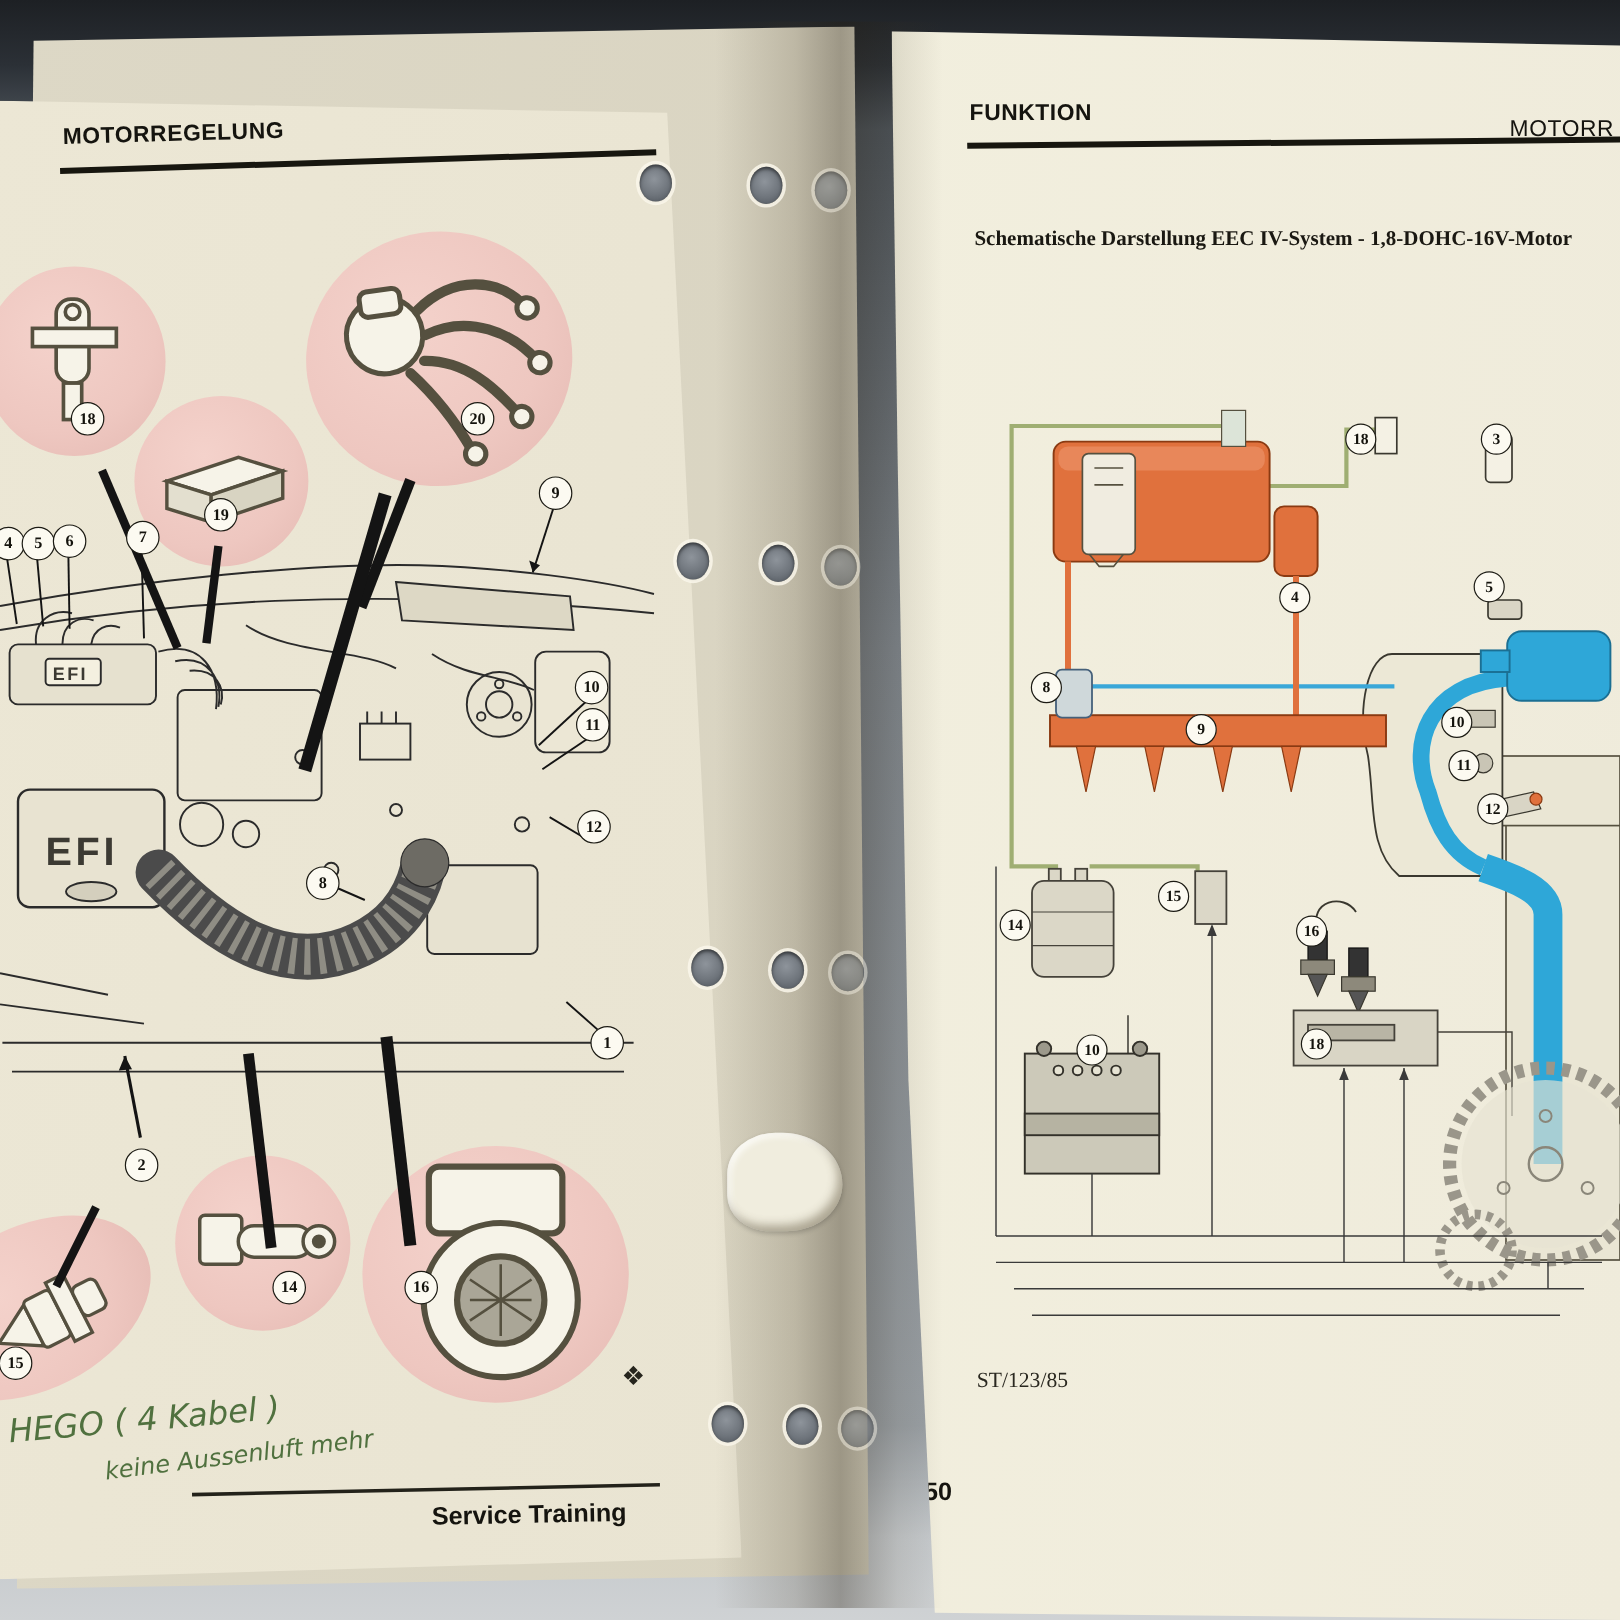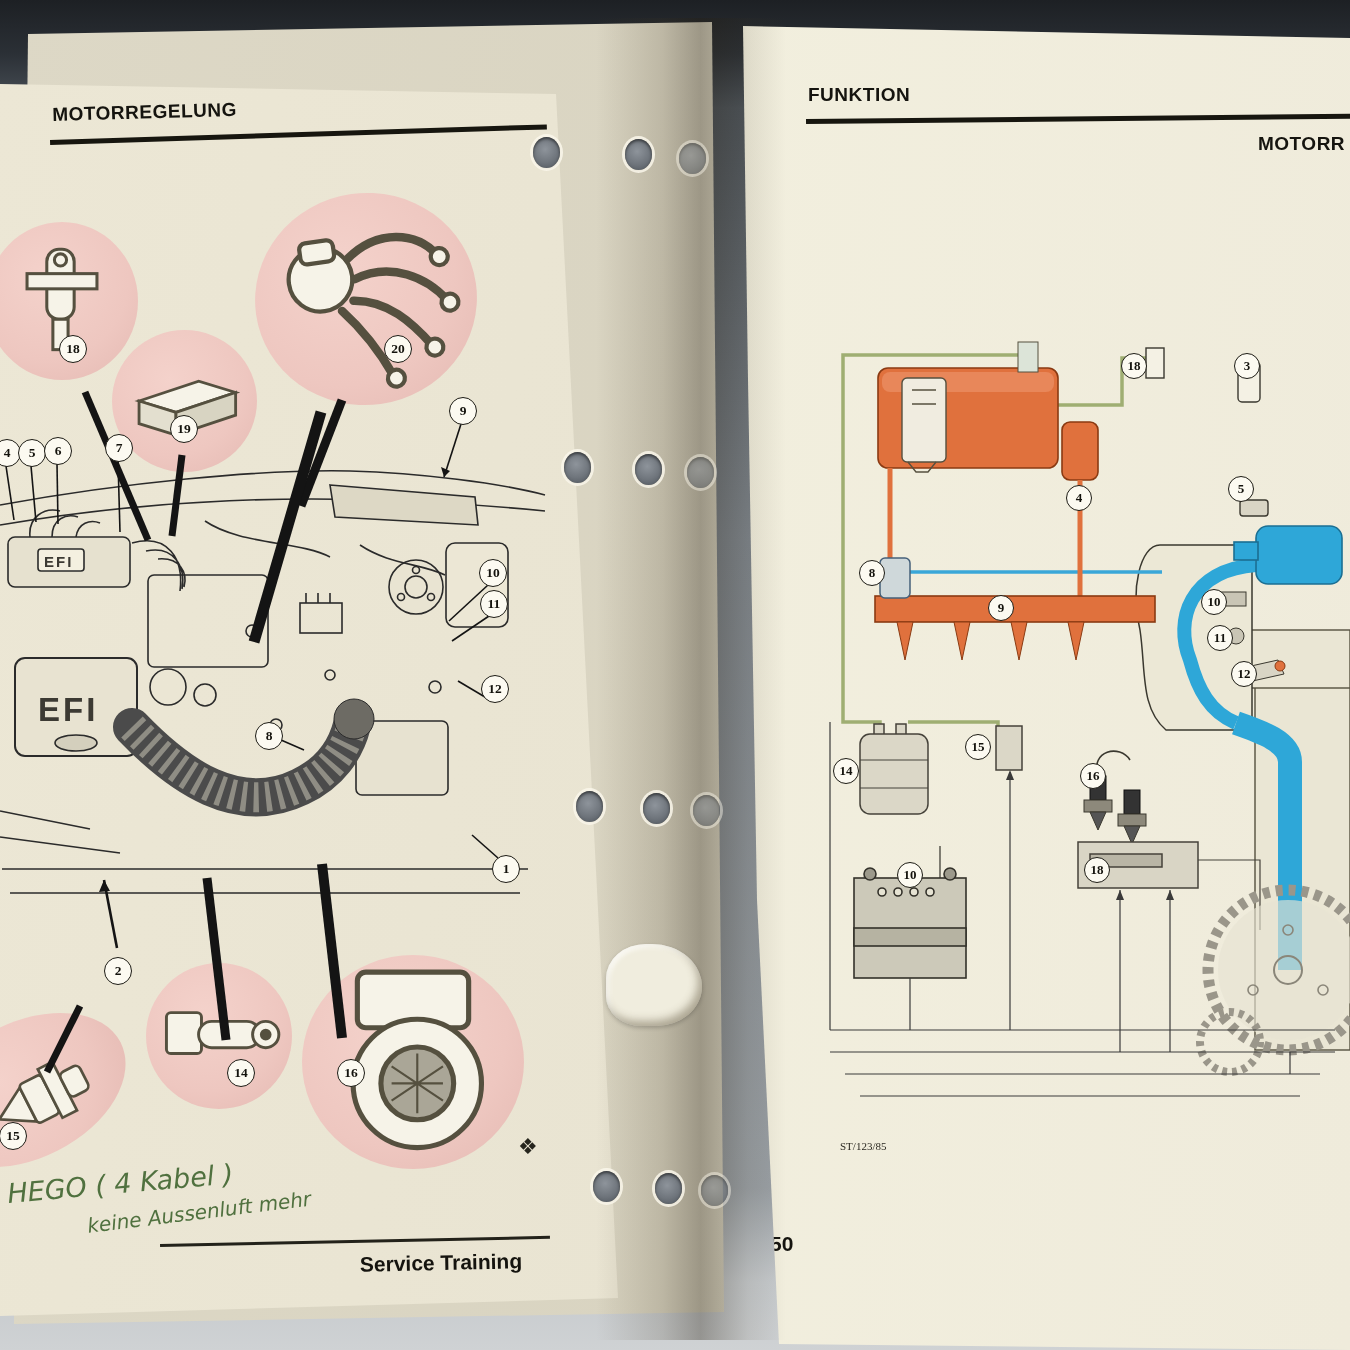--- a/index.html
+++ b/index.html
@@ -14,24 +14,24 @@
   .left-page{background:linear-gradient(100deg,#ece7d5 0%,#e9e4d2 55%,#ded8c4 92%,#d2ccb6 100%);
     clip-path:polygon(0px 84px,556px 94px,618px 1298px,0px 1316px);}
   .right-page{background:linear-gradient(95deg,#ddd7c2 0%,#ebe8d6 7%,#f2efde 45%,#efebdb 100%);
     clip-path:polygon(743px 26px,1350px 38px,1350px 1350px,779px 1344px,757px 900px,748px 380px);}
   .spine-shadow{left:596px;top:18px;width:190px;height:1322px;z-index:5;pointer-events:none;
     background:linear-gradient(90deg,rgba(60,50,30,0) 0%,rgba(60,50,30,.18) 35%,rgba(40,32,18,.34) 55%,rgba(60,50,30,.10) 80%,rgba(60,50,30,0) 100%);}
   .lp-header{left:52px;top:104px;font-size:19px;font-weight:bold;letter-spacing:.5px;color:#15140f;
     transform:rotate(-1.6deg);transform-origin:left top;}
   .lp-rule{left:50px;top:140px;width:497px;height:5px;background:#17160f;transform:rotate(-1.8deg);transform-origin:left top;}
   .rp-header-left{left:808px;top:84px;font-size:19px;font-weight:bold;letter-spacing:.5px;color:#15140f;}
-  .rp-header-right{left:1258px;top:97px;font-size:19px;font-weight:bold;letter-spacing:.5px;color:#15140f;white-space:nowrap;margin-top:36px;}
+  .rp-header-right{left:1258px;top:97px;font-size:19px;font-weight:normal;letter-spacing:.5px;color:#15140f;white-space:nowrap;}
   .rp-rule{left:806px;top:119px;width:544px;height:5px;background:#17160f;transform:rotate(-.55deg);transform-origin:left top;}
   .rp-title{left:812px;top:188px;width:530px;font-family:"Liberation Serif",serif;font-weight:bold;font-size:17.5px;color:#1a1812;}
-  .rp-caption{left:840px;top:1140px;font-family:"Liberation Serif",serif;font-size:11px;color:#2a2820;}
+  .rp-caption{left:814px;top:1140px;font-family:"Liberation Serif",serif;font-size:18px;color:#2a2820;}
   .rp-pagenum{left:770px;top:1232px;font-size:21px;font-weight:bold;color:#15140f;}
   .lp-footer-rule{left:160px;top:1244px;width:390px;height:2.5px;background:#23221a;transform:rotate(-1.2deg);transform-origin:left top;}
   .lp-footer{left:330px;top:1251px;width:222px;text-align:center;font-size:21px;font-weight:bold;color:#15140f;transform:rotate(-1.2deg);}
   .lp-mark{left:518px;top:1134px;font-size:22px;color:#26251d;}
   .note{font-family:"DejaVu Sans",sans-serif;font-style:italic;color:#50713f;}
   .note1{left:6px;top:1178px;font-size:27px;transform:rotate(-5deg);transform-origin:left top;}
   .note2{left:86px;top:1214px;font-size:20px;transform:rotate(-7deg);transform-origin:left top;}
   .inset{position:absolute;border-radius:50%;background:radial-gradient(circle at 40% 35%,#f4d2cb 0%,#eec7c0 60%,#e4b9b2 100%);}
   .co{position:absolute;width:26px;height:26px;border-radius:50%;background:#fcfaf1;border:1.7px solid #1c1b14;
     display:flex;align-items:center;justify-content:center;z-index:6;
@@ -173,20 +173,21 @@
 
     <div class="abs lp-mark">❖</div>
     <div class="abs lp-footer-rule"></div>
     <div class="abs lp-footer">Service Training</div>
   </div>
 
   <div class="page right-page">
     <div class="abs rp-header-left">FUNKTION</div>
     <div class="abs rp-header-right">MOTORR</div>
     <div class="abs rp-rule"></div>
+    <div class="abs rp-title">Schematische Darstellung EEC IV-System - 1,8-DOHC-16V-Motor</div>
 
     <svg class="abs" style="left:790px;top:330px" width="560" height="800" viewBox="0 0 560 800">
 
       <g fill="#eae6d4" stroke="#55503f" stroke-width="1.4">
         <rect x="465" y="340" width="95" height="380"></rect>
         <rect x="440" y="300" width="120" height="58"></rect>
       </g>
 
       <path d="M370,215 C350,215 340,260 350,300 C356,340 350,378 376,400 L462,400 L462,215 Z" fill="#ece8d6" stroke="#3a382f" stroke-width="1.5"></path>
       <path d="M466,235 C400,240 384,290 400,330 C408,360 420,382 446,393" fill="none" stroke="#2ea7d8" stroke-width="14"></path>

